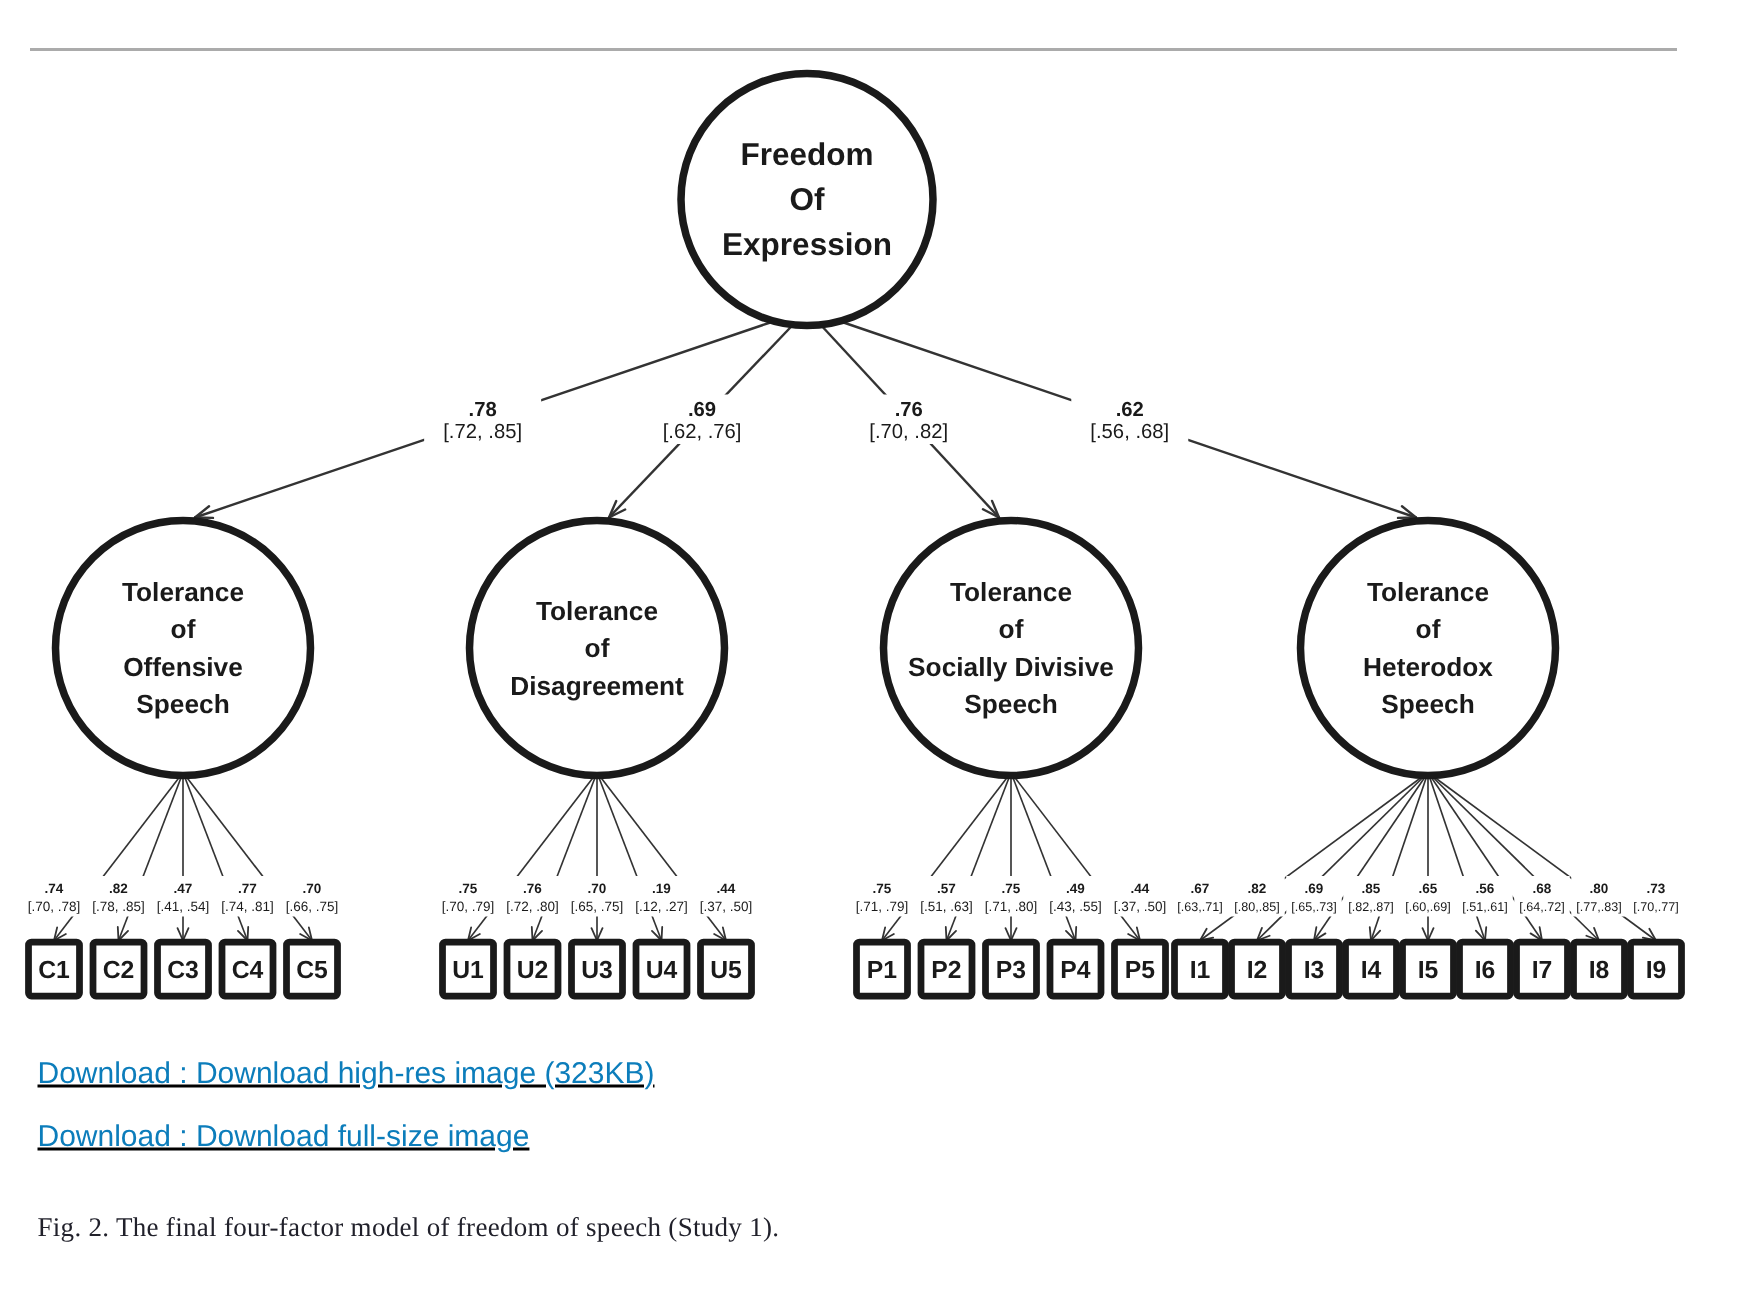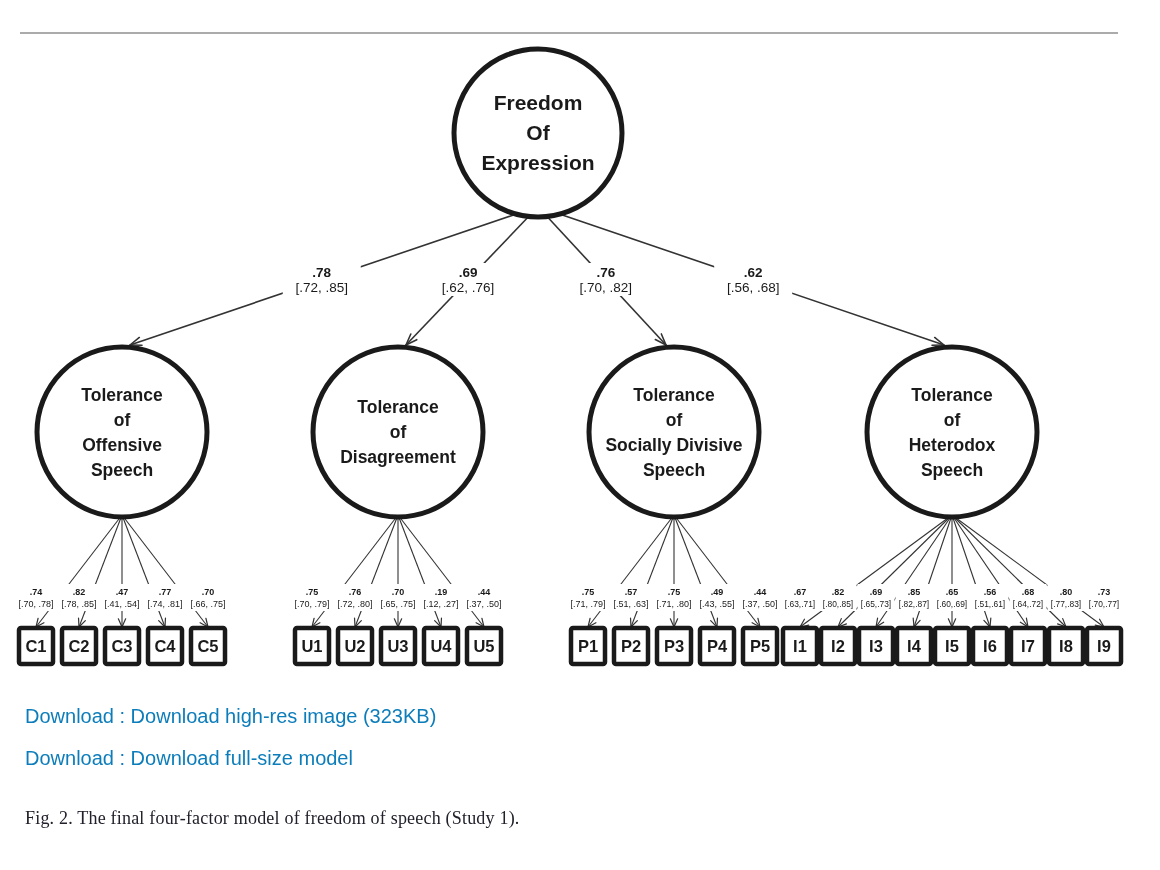--- a/index.html
+++ b/index.html
@@ -3,21 +3,21 @@
 <meta charset="utf-8">
 <style>
   html,body{margin:0;padding:0;}
   body{
     width:1160px;height:870px;background:#ffffff;position:relative;overflow:hidden;
     font-family:"Liberation Sans",sans-serif;
   }
   .top-rule{position:absolute;left:20px;top:32px;width:1098px;height:2px;background:var(--rule,#ababab);}
   .figure-wrap{position:absolute;left:0;top:0;width:1160px;height:685px;cursor:pointer;}
   svg text{font-family:"Liberation Sans",sans-serif;fill:var(--ink,#1a1a1a);}
-  .links{position:absolute;left:25px;top:704px;}
+  .links{position:absolute;left:25px;top:704px;text-decoration:underline;}
   .dl-link{
     display:block;color:var(--link,#0c7dbb);font-size:20px;line-height:24px;
     margin-bottom:18px;text-decoration:none;cursor:pointer;
   }
   .caption{
     position:absolute;left:25px;top:808px;
     font-family:"Liberation Serif","DejaVu Serif",serif;
     font-size:18px;color:#21212b;letter-spacing:0.2px;
   }
 </style>
@@ -265,16 +265,16 @@
       <text x="952" y="475.5" font-size="17.5" font-weight="bold" text-anchor="middle">Speech</text>
       <circle cx="538" cy="133" r="84" fill="#ffffff" stroke="#1a1a1a" stroke-width="5"></circle>
       <text x="538" y="110" font-size="21" font-weight="bold" text-anchor="middle">Freedom</text>
       <text x="538" y="140" font-size="21" font-weight="bold" text-anchor="middle">Of</text>
       <text x="538" y="170" font-size="21" font-weight="bold" text-anchor="middle">Expression</text>
     </svg>
 </div>
 
 <div class="links">
   <a class="dl-link">Download : Download high-res image (323KB)</a>
-  <a class="dl-link">Download : Download full-size model</a>
+  <a class="dl-link">Download : Download full-size image</a>
 </div>
 
 <div class="caption">Fig. 2. The final four-factor model of freedom of speech (Study 1).</div>
 
 </body></html>

